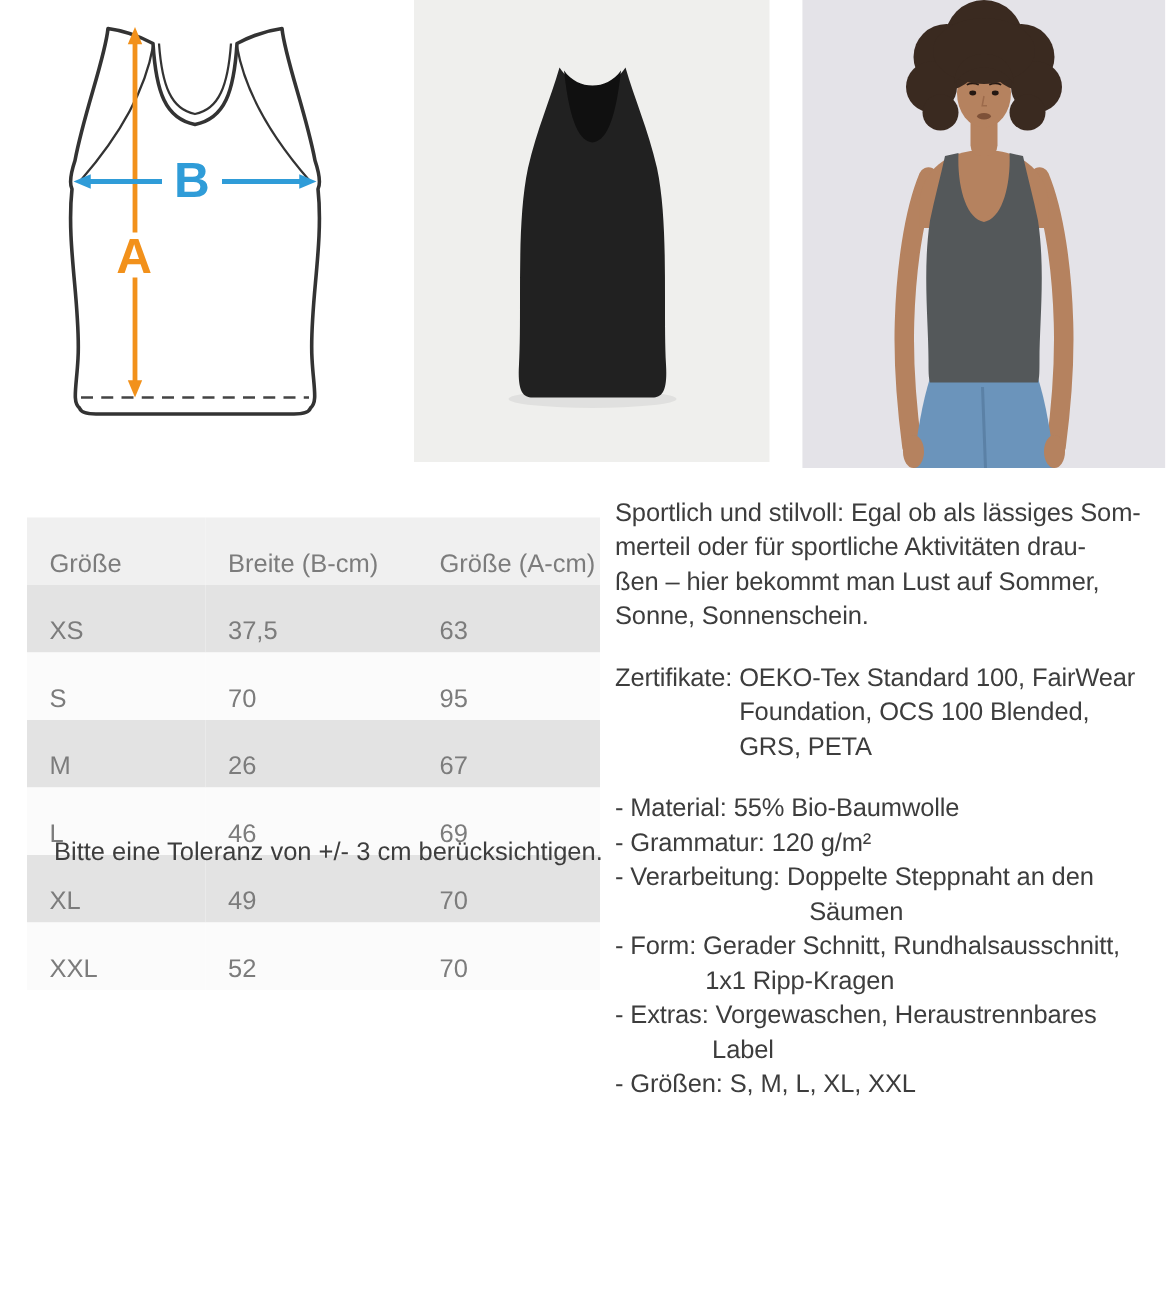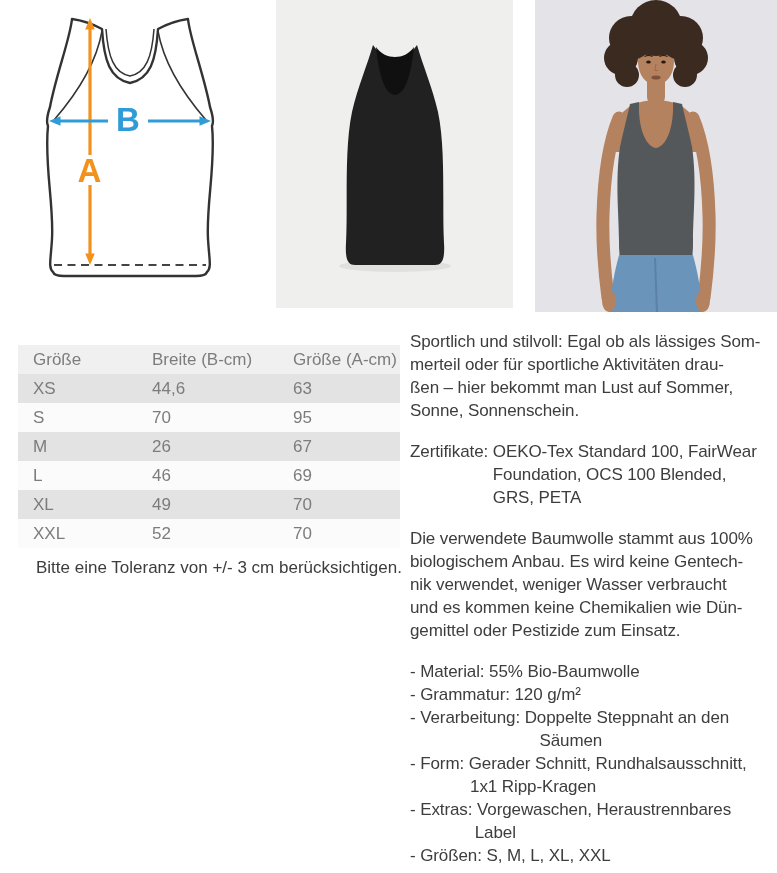--- a/index.html
+++ b/index.html
@@ -13,21 +13,21 @@
   .model-photo{position:absolute;left:535px;top:0;width:242px;height:312px;background:#e4e3e8;overflow:hidden;}
   .size-diagram svg,.product-photo svg,.model-photo svg{display:block;width:100%;height:100%;}
   .lblA{font:bold 33px "Liberation Sans",sans-serif;fill:#f2911b;text-anchor:middle;}
   .lblB{font:bold 33px "Liberation Sans",sans-serif;fill:#2f9cd8;text-anchor:middle;}
   
   .size-table{
     position:absolute;left:18px;top:345px;width:382px;border-collapse:collapse;
     font-size:17px;color:#7c7c7c;table-layout:fixed;
   }
   .size-table th,.size-table td{
-    height:29px;padding:0 0 0 15px;text-align:left;font-weight:normal;vertical-align:middle;
+    height:29px;padding:16px 0 0 15px;text-align:left;font-weight:normal;vertical-align:middle;
   }
   .size-table thead tr{background:#f0f0f0;}
   .size-table tbody tr:nth-child(odd){background:#e3e3e3;}
   .size-table tbody tr:nth-child(even){background:#fbfbfb;}
   
   .tolerance{position:absolute;left:36px;top:556px;margin:0;font-size:17px;line-height:23px;color:#3d3d3d;}
   
   .description{position:absolute;left:410px;top:330px;width:366px;font-size:17px;line-height:23px;letter-spacing:-0.1px;}
   .description p{margin:0 0 18px 0;white-space:pre-wrap;}
   .cert{display:flex;}
@@ -141,21 +141,21 @@
     <thead>
       <tr>
         <th>Größe</th>
         <th>Breite (B-cm)</th>
         <th>Größe (A-cm)</th>
       </tr>
     </thead>
     <tbody>
       <tr>
         <td>XS</td>
-        <td>44,6</td>
+        <td>37,5</td>
         <td>63</td>
       </tr>
       <tr>
         <td>S</td>
         <td>70</td>
         <td>95</td>
       </tr>
       <tr>
         <td>M</td>
         <td>26</td>
@@ -182,25 +182,20 @@
   <p class="tolerance">Bitte eine Toleranz von +/- 3 cm berücksichtigen.</p>
 
   <div class="description">
     <p>Sportlich und stilvoll: Egal ob als lässiges Som-
 merteil oder für sportliche Aktivitäten drau-
 ßen – hier bekommt man Lust auf Sommer,
 Sonne, Sonnenschein.</p>
     <p class="cert"><span class="cert-label">Zertifikate: </span><span class="cert-value">OEKO-Tex Standard 100, FairWear
 Foundation, OCS 100 Blended,
 GRS, PETA</span></p>
-    <p>Die verwendete Baumwolle stammt aus 100%
-biologischem Anbau. Es wird keine Gentech-
-nik verwendet, weniger Wasser verbraucht
-und es kommen keine Chemikalien wie Dün-
-gemittel oder Pestizide zum Einsatz.</p>
     <p>- Material: 55% Bio-Baumwolle
 - Grammatur: 120 g/m²
 - Verarbeitung: Doppelte Steppnaht an den
                             Säumen
 - Form: Gerader Schnitt, Rundhalsausschnitt,
              1x1 Ripp-Kragen
 - Extras: Vorgewaschen, Heraustrennbares
               Label
 - Größen: S, M, L, XL, XXL</p>
   </div>

